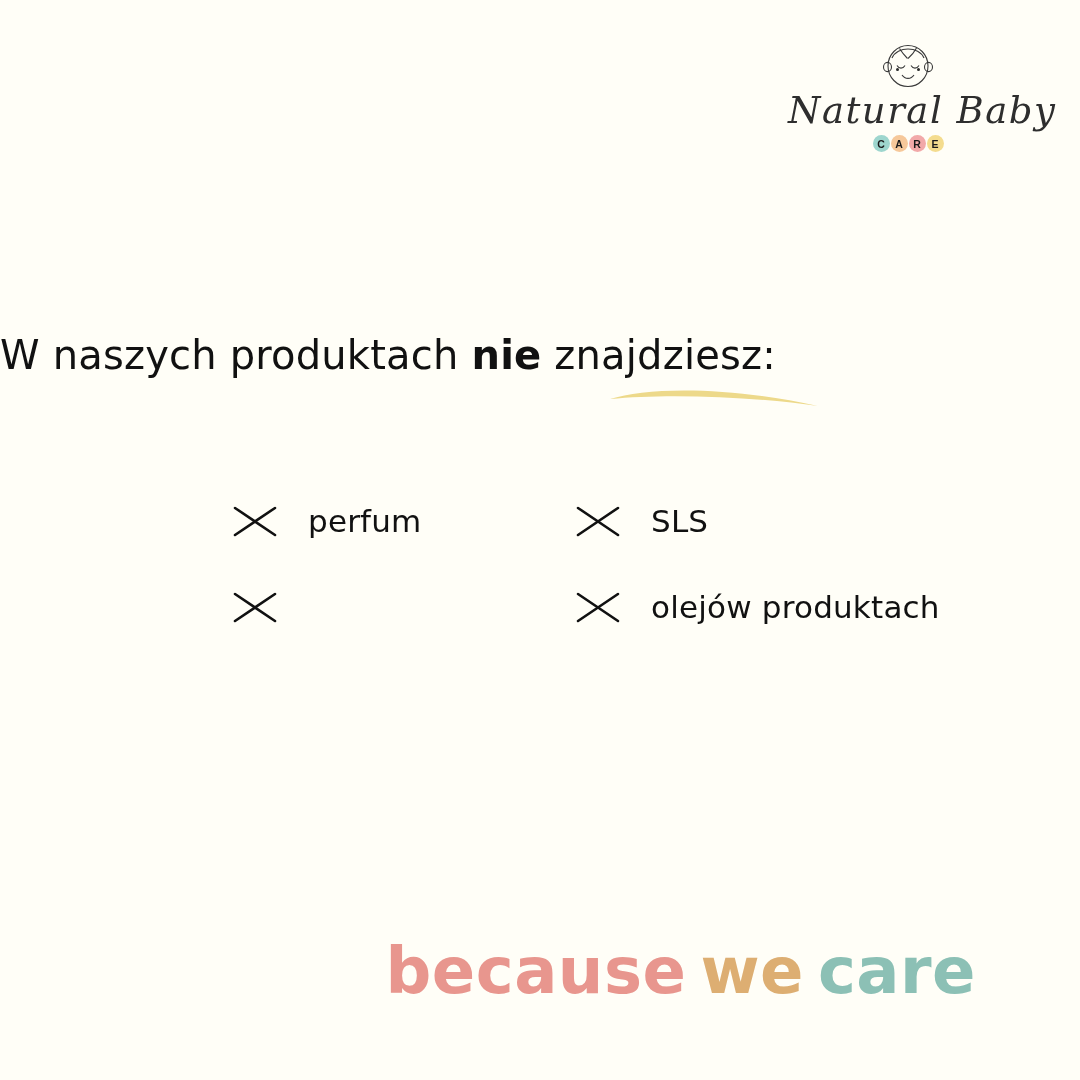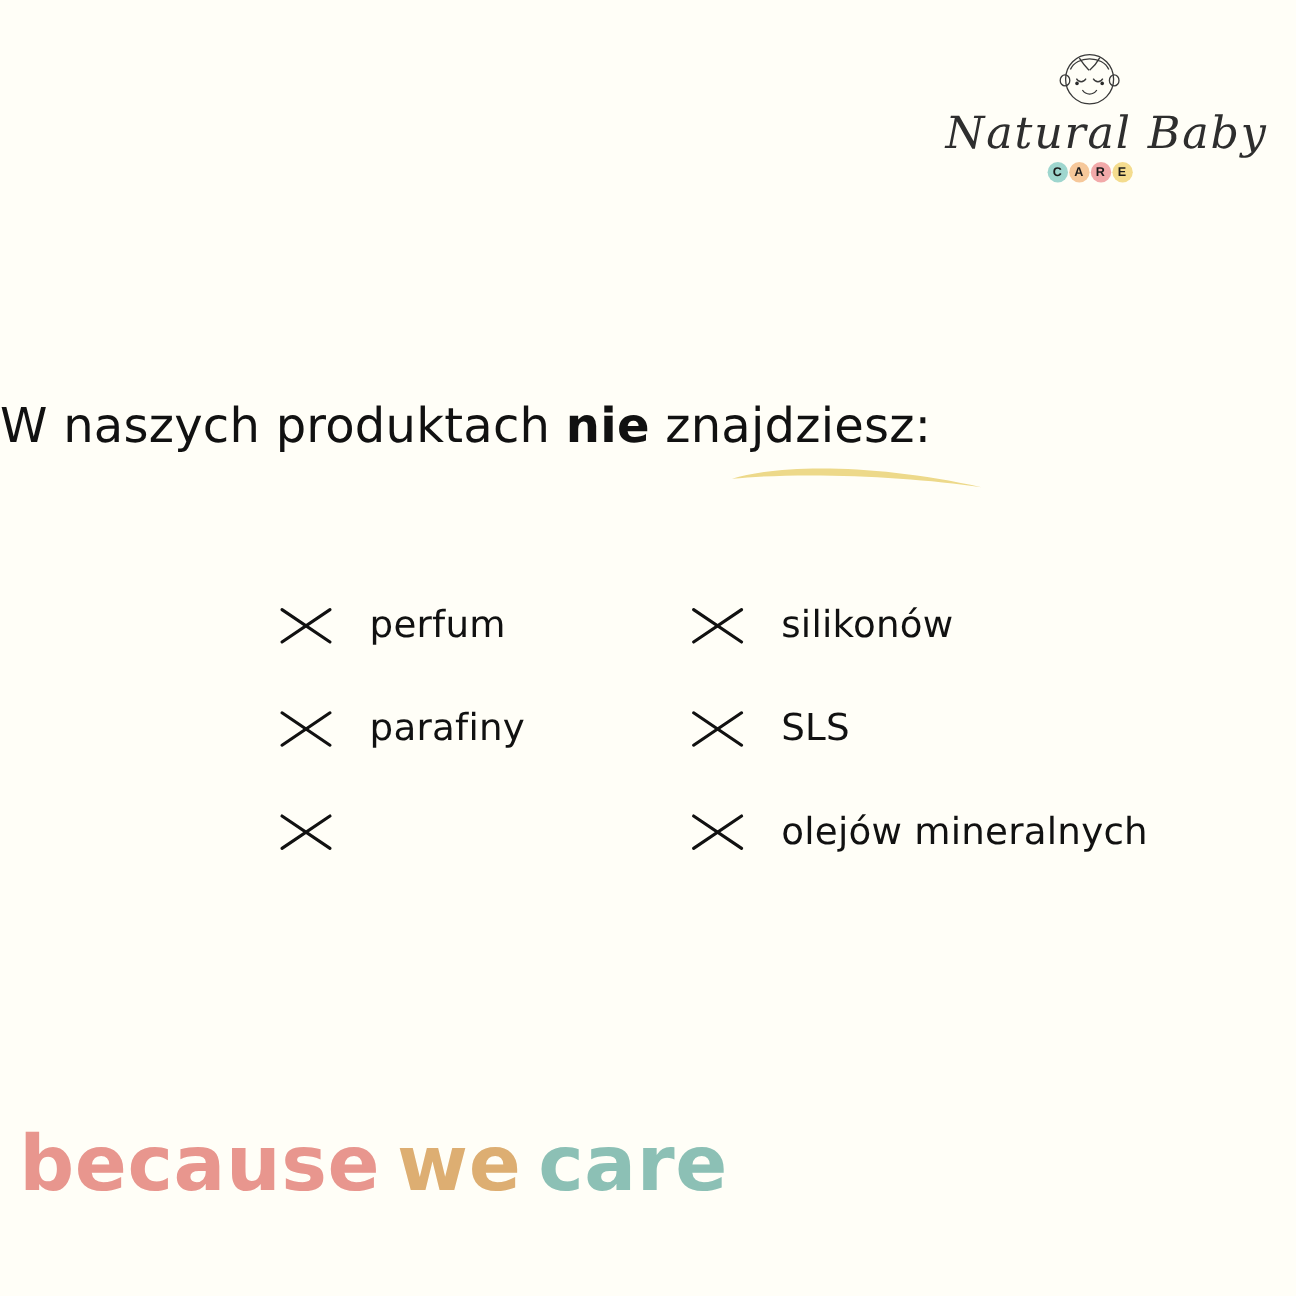--- a/index.html
+++ b/index.html
@@ -127,27 +127,26 @@
     letter-spacing: 0.2px;
     line-height: 1;
   }
 
   
   .tagline {
     position: absolute;
     left: 0;
     top: 934px;
     width: 976px;
-    text-align: left;
+    text-align: right;
     font-family: "DejaVu Sans", sans-serif;
     font-weight: bold;
     font-size: 64px;
     letter-spacing: 0.5px;
     white-space: nowrap;
-    margin-left: 16px;
   }
   .tagline span { display: inline-block; }
   .tagline .w2 { margin: 0 14px; }
 </style>
 </head>
 <body style="background: rgb(255, 254, 247);">
 
 <div class="logo-block">
   <svg class="baby-face" viewBox="0 0 64 58" fill="none" stroke="#3a3a3a" stroke-width="1.1">
     <ellipse cx="32" cy="30" rx="20" ry="20.5"></ellipse>
@@ -188,51 +187,37 @@
         <line x1="3" y1="6" x2="43" y2="33"></line>
           <line x1="43" y1="6" x2="3" y2="33"></line>
       </svg>
       <span class="item-label">perfum</span>
     </div>
     <div class="list-item">
       <svg class="x-mark" viewBox="0 0 46 38" stroke="#111111" stroke-width="2.6" stroke-linecap="round">
         <line x1="3" y1="6" x2="43" y2="33"></line>
           <line x1="43" y1="6" x2="3" y2="33"></line>
       </svg>
-      <span class="item-label">parafiny</span>
-    </div>
-    <div class="list-item">
-      <svg class="x-mark" viewBox="0 0 46 38" stroke="#111111" stroke-width="2.6" stroke-linecap="round">
-        <line x1="3" y1="6" x2="43" y2="33"></line>
-          <line x1="43" y1="6" x2="3" y2="33"></line>
-      </svg>
     </div>
   </div>
 
   <div class="col col-right">
     <div class="list-item">
       <svg class="x-mark" viewBox="0 0 46 38" stroke="#111111" stroke-width="2.6" stroke-linecap="round">
         <line x1="3" y1="6" x2="43" y2="33"></line>
           <line x1="43" y1="6" x2="3" y2="33"></line>
       </svg>
-      <span class="item-label">silikonów</span>
-    </div>
-    <div class="list-item">
-      <svg class="x-mark" viewBox="0 0 46 38" stroke="#111111" stroke-width="2.6" stroke-linecap="round">
-        <line x1="3" y1="6" x2="43" y2="33"></line>
-          <line x1="43" y1="6" x2="3" y2="33"></line>
-      </svg>
       <span class="item-label">SLS</span>
     </div>
     <div class="list-item">
       <svg class="x-mark" viewBox="0 0 46 38" stroke="#111111" stroke-width="2.6" stroke-linecap="round">
         <line x1="3" y1="6" x2="43" y2="33"></line>
           <line x1="43" y1="6" x2="3" y2="33"></line>
       </svg>
-      <span class="item-label">olejów mineralnych</span>
+      <span class="item-label">olejów produktach</span>
     </div>
   </div>
 
 </div>
 
 <div class="tagline">
   <span class="w1" style="color: rgb(232, 150, 142);">because</span><span class="w2" style="color: rgb(221, 174, 114);">we</span><span class="w3" style="color: rgb(140, 192, 181);">care</span>
 </div>
 
 </body></html>

